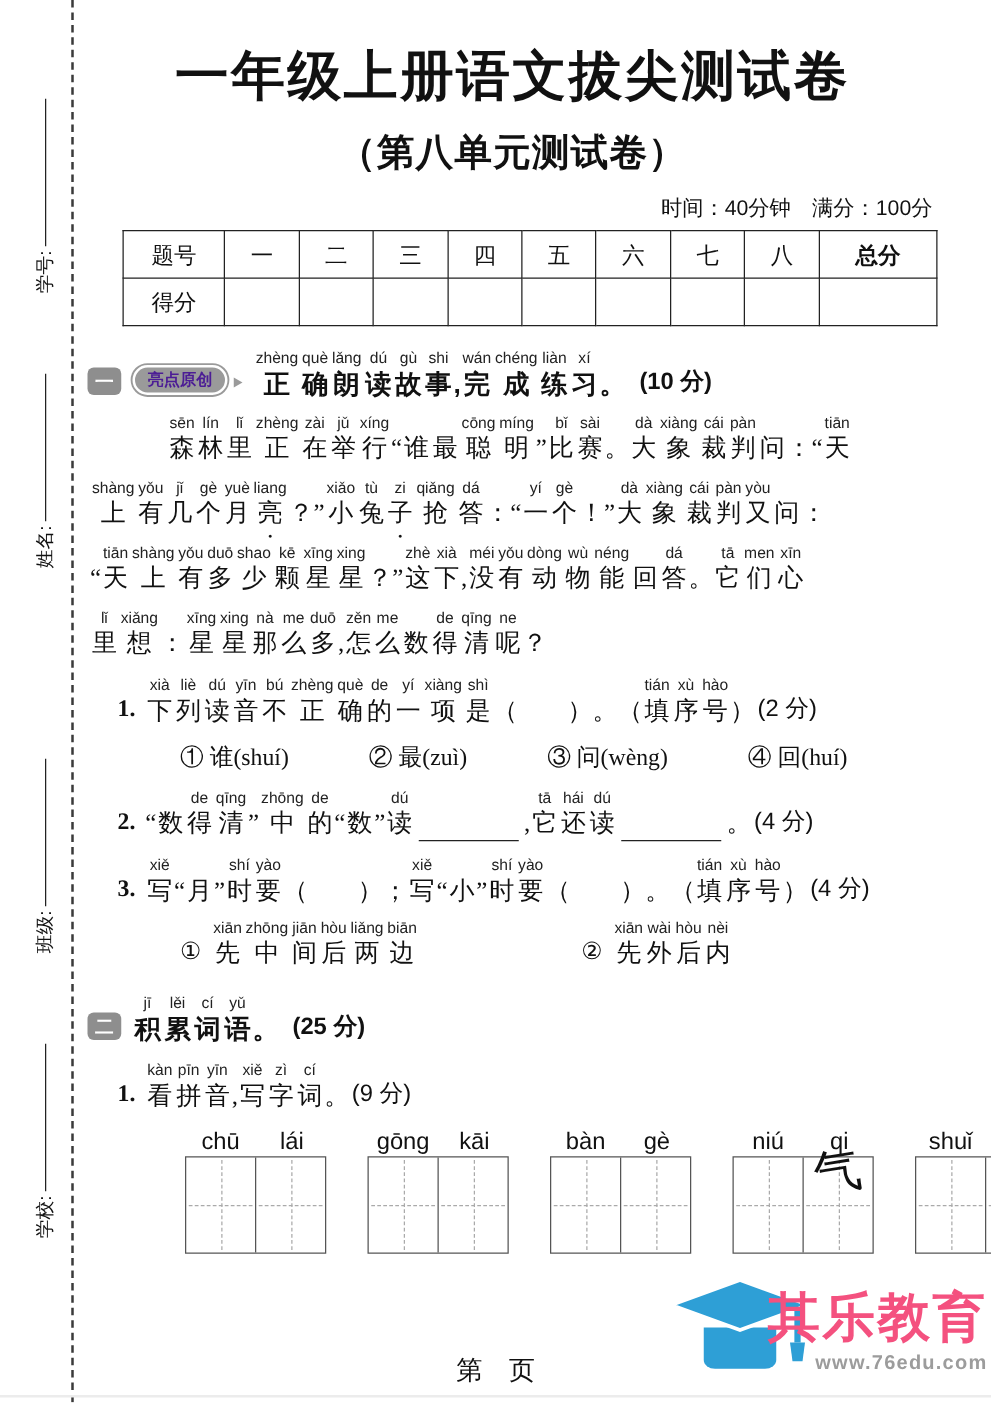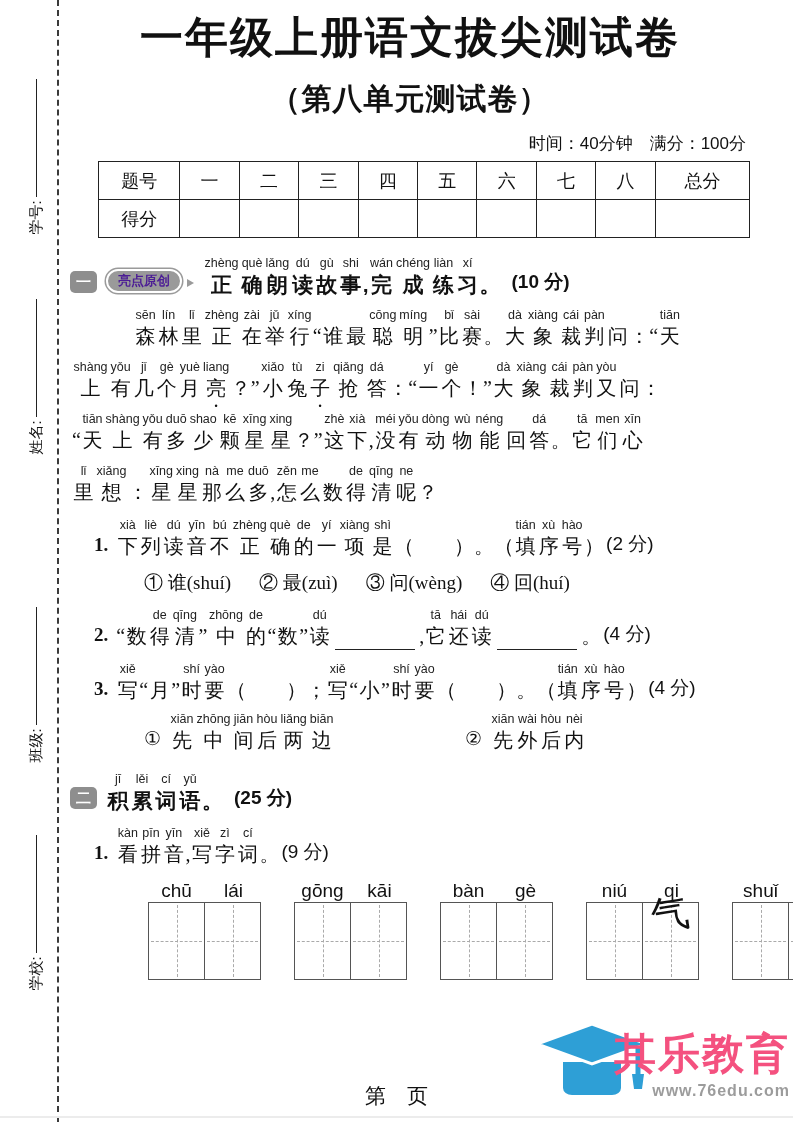--- a/index.html
+++ b/index.html
@@ -12,29 +12,29 @@
               justify-content:center;transform:rotate(-90deg);left:-64px;}
   .seal-group:nth-of-type(1){top:144px;}
   .seal-group:nth-of-type(2){top:364px;}
   .seal-group:nth-of-type(3){top:672px;}
   .seal-group:nth-of-type(4){top:900px;}
   .seal-text{font-size:15px;color:#111;white-space:nowrap;}
   .seal-line{display:inline-block;width:118px;border-bottom:1.5px solid #222;height:0;margin-left:3px;}
 
   
   .content{position:absolute;left:70px;top:0;width:680px;}
-  .title{text-align:center;margin-top:9px;font-size:43px;font-weight:800;letter-spacing:2px;}
+  .title{text-align:center;margin-top:32px;font-size:43px;font-weight:800;letter-spacing:2px;}
   .subtitle{text-align:center;margin-top:12px;font-size:30px;font-weight:700;letter-spacing:1px;}
   .meta{text-align:right;margin:12px 4px 0 0;font-size:17px;}
 
   table.score{border-collapse:collapse;margin:6px 0 0 28px;}
   table.score td{border:1.2px solid #222;height:35px;text-align:center;font-size:18px;
                  font-family:"Liberation Serif","DejaVu Serif",serif;}
   table.score td:first-child{width:84px;}
-  table.score td:last-child{width:98px;}
+  table.score td:last-child{width:98px;font-weight:bold;}
   table.score td:not(:first-child):not(:last-child){width:60px;}
 
   
   .ruby{display:inline-flex;flex-wrap:wrap;align-items:flex-end;}
   .syl{display:inline-flex;flex-direction:column;align-items:center;padding:0 1.5px;position:relative;}
   .syl.punct{padding:0;}
   .py{font-size:12.5px;line-height:15px;height:15px;color:#222;white-space:nowrap;}
   .cz{font-size:20px;line-height:27px;white-space:pre;font-family:"Liberation Serif","DejaVu Serif",serif;}
   .ruby.bold .cz{font-family:"Liberation Sans","DejaVu Sans",sans-serif;font-weight:700;font-size:21px;}
   .syl.dot::after{content:"•";position:absolute;bottom:-7px;left:50%;transform:translateX(-50%);
@@ -42,21 +42,21 @@
   .blank{display:inline-block;width:80px;border-bottom:1.5px solid #222;height:24px;
          align-self:flex-end;margin:0 4px;}
 
   .pline{margin:10px 0 0 2px;}
   .pline.indent{padding-left:62px;}
 
   .qline{display:flex;align-items:flex-end;margin:12px 0 0 24px;}
   .qnum{font-weight:700;font-size:19px;font-family:"Liberation Serif","DejaVu Serif",serif;padding:0 8px 4px 0;}
   .suffix{font-size:19px;padding:0 0 3px 2px;font-family:Liberation Sans, sans-serif;}
 
-  .opts{margin:10px 0 0 74px;display:flex;gap:28px;font-size:19px;
+  .opts{margin:10px 0 0 74px;display:flex;gap:64px;font-size:19px;
         font-family:"Liberation Serif","DejaVu Serif",serif;}
   .opts2{display:flex;gap:130px;margin:8px 0 0 74px;}
   .opt2{display:flex;align-items:flex-end;gap:8px;}
   .opt2 .pfx{font-size:19px;padding-bottom:4px;font-family:"Liberation Serif","DejaVu Serif",serif;}
 
   .sec-head{display:flex;align-items:flex-end;gap:9px;margin:18px 0 0 0;}
   .sec-num{width:27px;height:22px;background:#8e8e8e;border-radius:5px;color:#fff;font-weight:700;
            font-size:15px;display:flex;align-items:center;justify-content:center;margin-bottom:5px;flex:0 0 auto;}
   .badge{background:#9a9a9a;border:2px solid #fff;box-shadow:0 0 0 1.5px #9a9a9a;border-radius:12px;
          color:#4c1d95;font-size:13px;font-weight:700;padding:1px 10px;margin-bottom:5px;white-space:nowrap;}

